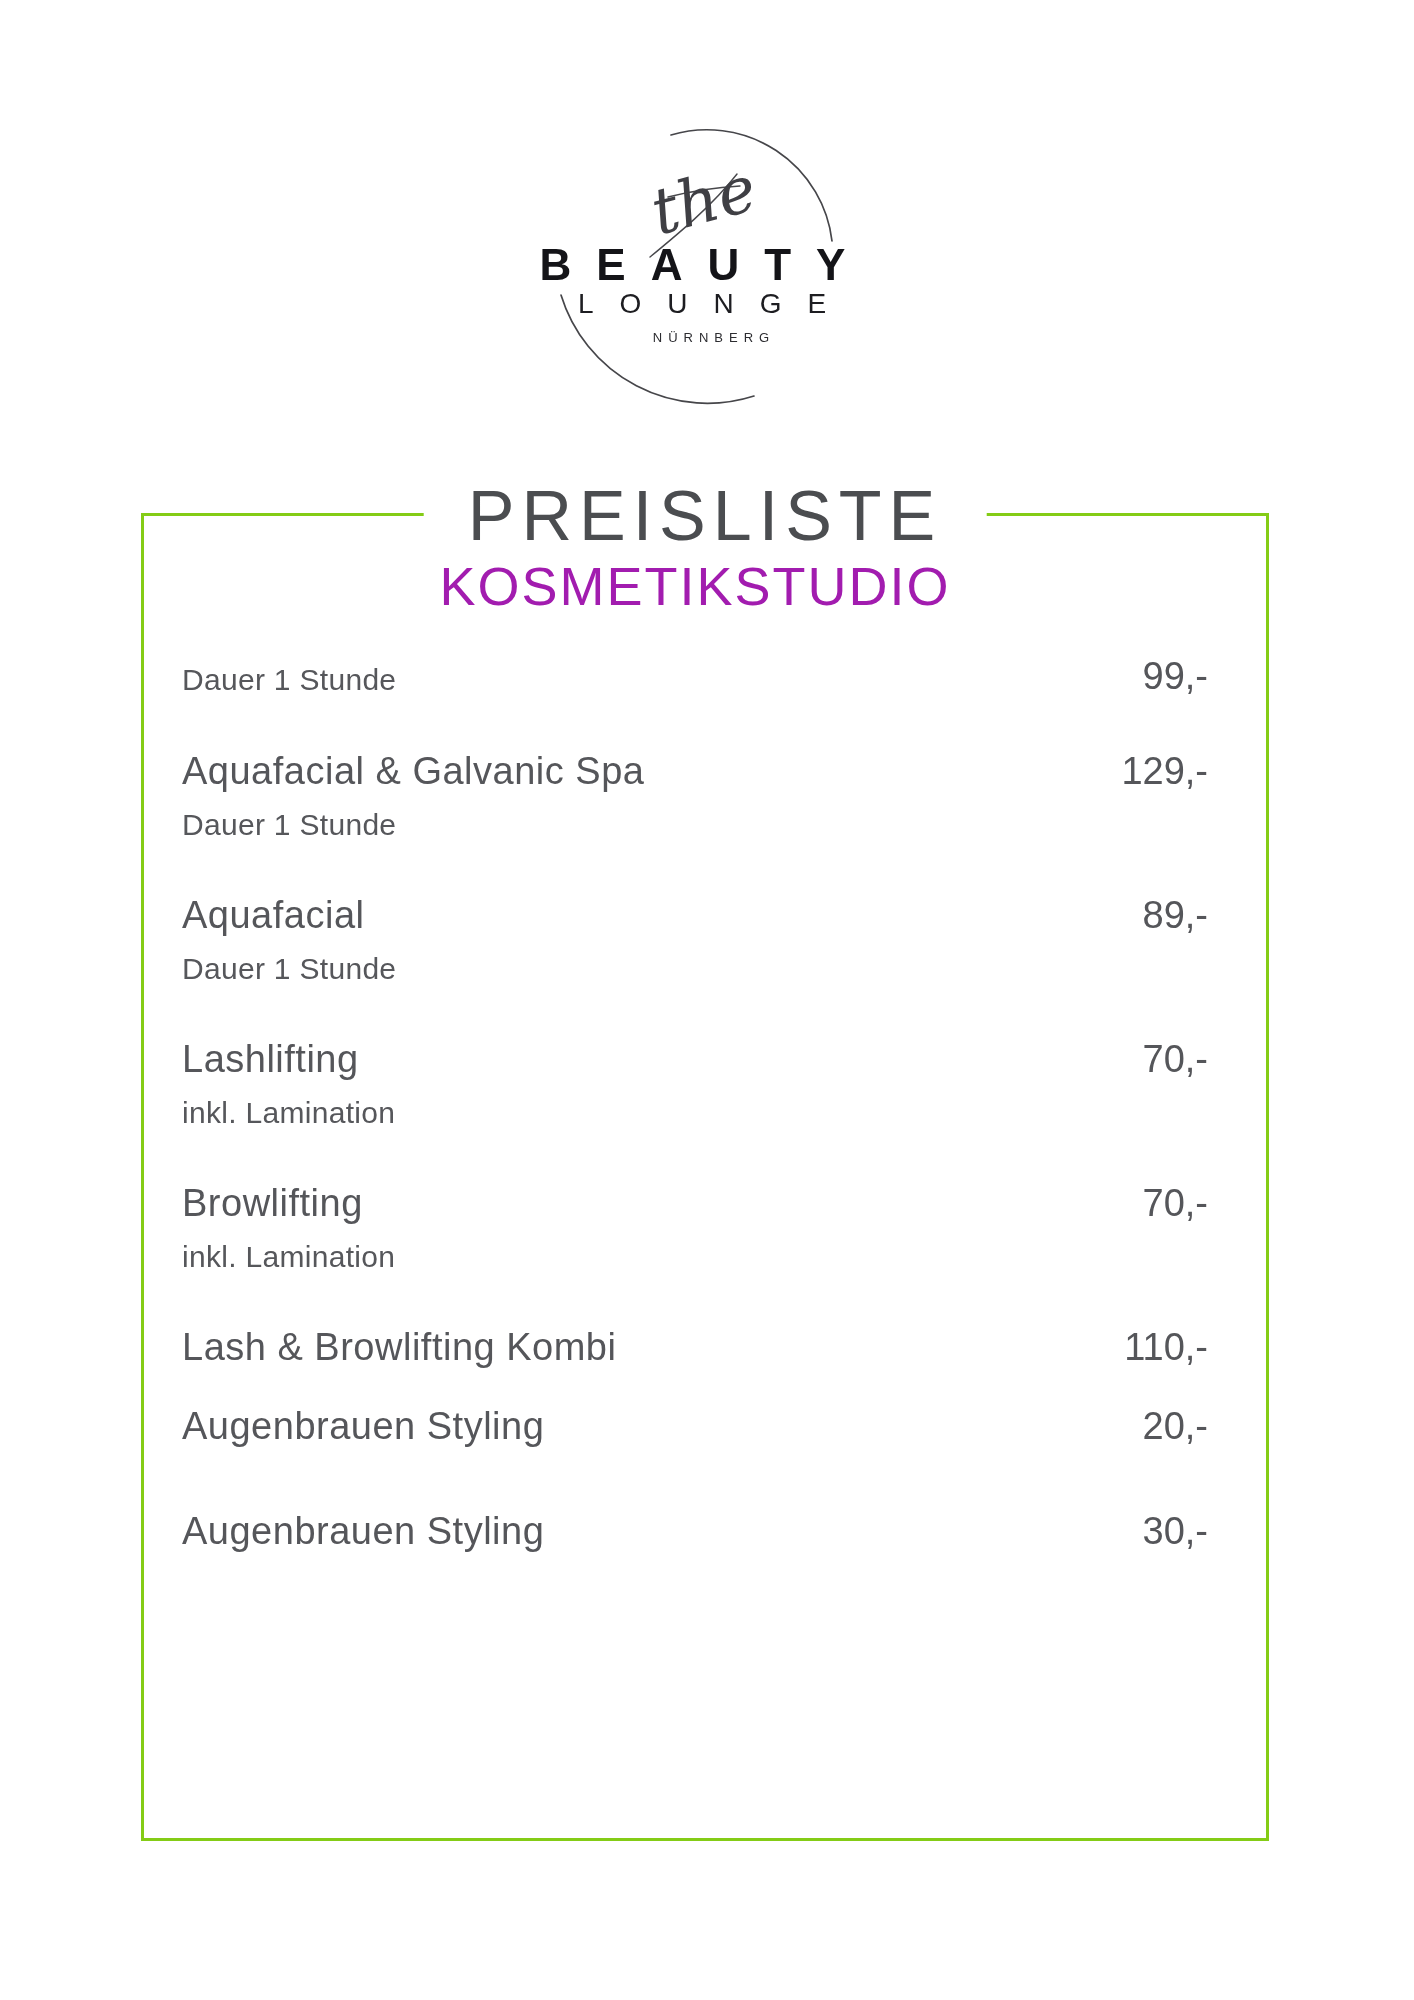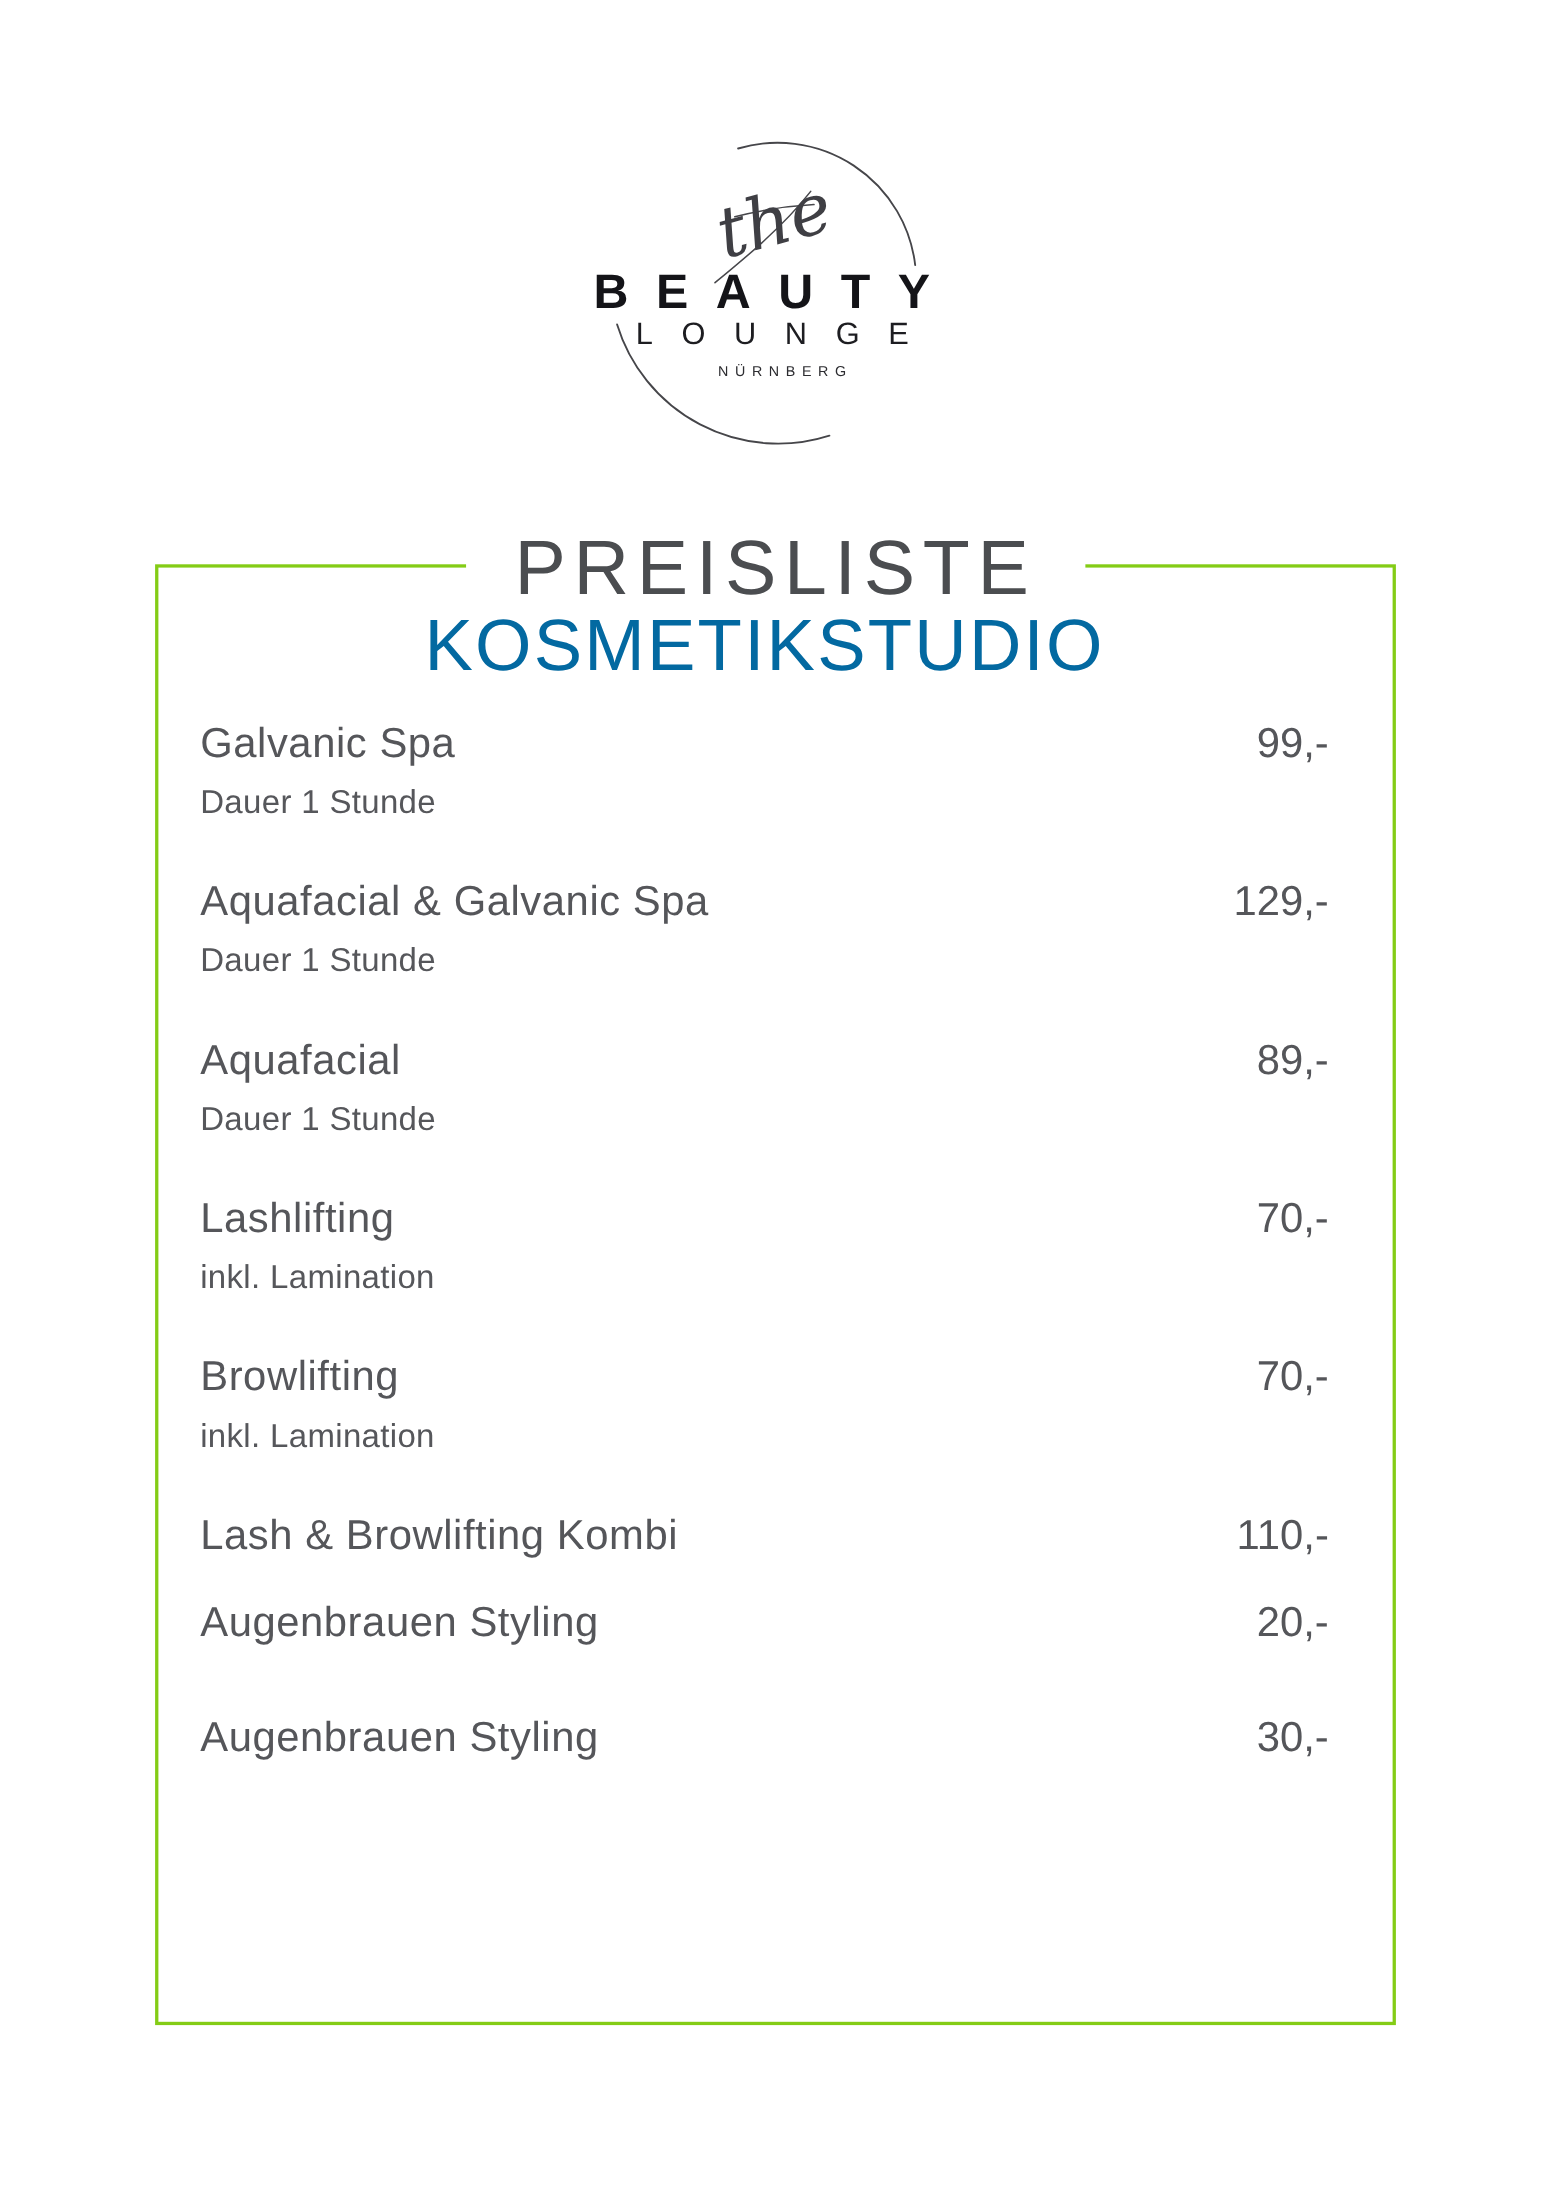--- a/index.html
+++ b/index.html
@@ -25,22 +25,22 @@
     position:absolute;left:141px;top:513px;width:1128px;height:1328px;
     border:3px solid #84cc16;box-sizing:border-box;background:#fff;
   }
   .frame-title{
     position:absolute;top:0;left:50%;transform:translate(-50%,-50%);
     background:#ffffff;padding:0 44px;white-space:nowrap;
     font-size:70px;font-weight:300;letter-spacing:7px;color:#4b4d50;
   }
   .content{padding:40px 58px 0 38px;}
   .subtitle{
-    text-align:center;font-size:66px;font-weight:300;letter-spacing:2px;
-    color:#0369a1;line-height:60px;
+    text-align:center;font-size:54px;font-weight:300;letter-spacing:2px;
+    color:#a21caf;line-height:60px;
   }
   .byline{
     text-align:center;font-size:54px;font-weight:300;letter-spacing:6px;
     word-spacing:16px;color:#4b4d50;line-height:60px;margin-top:11px;
   }
   
   .list{margin-top:35px;}
   .row{display:flex;justify-content:space-between;align-items:flex-start;margin-bottom:45px;}
   .row:nth-child(6){margin-bottom:29px;}
   .row:nth-child(7){margin-bottom:55px;}
@@ -72,21 +72,20 @@
 
   <div class="frame">
     <div class="frame-title">PREISLISTE</div>
 
     <div class="content">
       <div class="subtitle">KOSMETIKSTUDIO</div>
 
       <div class="list" id="list">
   <div class="row">
     <div class="row-main">
-      <div class="row-name">Galvanic Spa</div>
       <div class="row-detail">Dauer 1 Stunde</div>
     </div>
     <div class="row-price">99,-</div>
   </div>
 
   <div class="row">
     <div class="row-main">
       <div class="row-name">Aquafacial &amp; Galvanic Spa</div>
       <div class="row-detail">Dauer 1 Stunde</div>
     </div>

